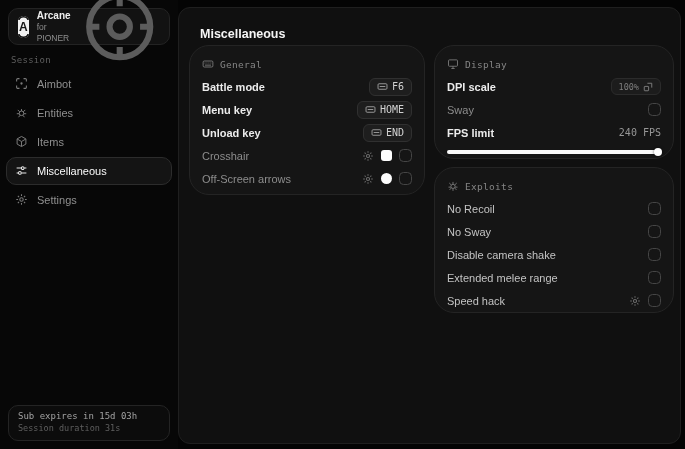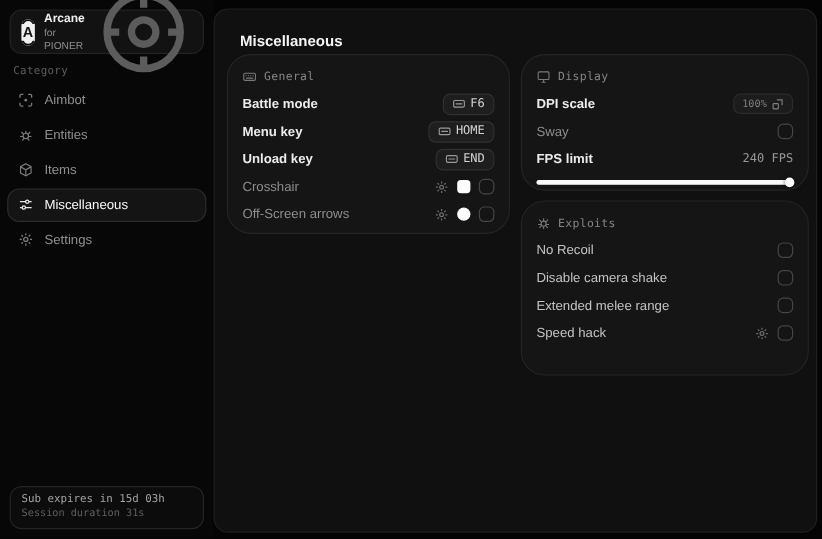--- a/index.html
+++ b/index.html
@@ -129,21 +129,21 @@
     </div>
     <div class="logo-gear">
       <svg viewBox="0 0 16 16" fill="none" stroke="currentColor" stroke-width="1.2">
           <circle cx="8" cy="8" r="6"></circle>
           <circle cx="8" cy="8" r="2"></circle>
           <path d="M8 2v2M8 12v2M2 8h2M12 8h2"></path>
         </svg>
     </div>
   </div>
 
-  <div class="category-label mono">Category</div>
+  <div class="category-label mono">Session</div>
 
   <div class="nav">
     <div class="nav-item">
       <span class="nicon">
         <svg viewBox="0 0 16 16" fill="none" stroke="currentColor" stroke-width="1.3">
             <path d="M2 5.5V3.5A1.5 1.5 0 0 1 3.5 2h2M10.5 2h2A1.5 1.5 0 0 1 14 3.5v2M14 10.5v2a1.5 1.5 0 0 1-1.5 1.5h-2M5.5 14h-2A1.5 1.5 0 0 1 2 12.5v-2"></path>
             <circle cx="8" cy="8" r="1.4" fill="currentColor" stroke="none"></circle>
           </svg>
       </span>
       <span>Aimbot</span>
@@ -323,20 +323,24 @@
           </svg>
       </span>
       <span class="sec-title mono">Exploits</span>
     </div>
 
     <div class="row">
       <span class="row-label lbl-mid">No Recoil</span>
       <span class="checkbox"></span>
     </div>
     <div class="row">
+      <span class="row-label lbl-mid">No Sway</span>
+      <span class="checkbox"></span>
+    </div>
+    <div class="row">
       <span class="row-label lbl-mid">Disable camera shake</span>
       <span class="checkbox"></span>
     </div>
     <div class="row">
       <span class="row-label lbl-mid">Extended melee range</span>
       <span class="checkbox"></span>
     </div>
     <div class="row">
       <span class="row-label lbl-mid">Speed hack</span>
       <span class="controls">

